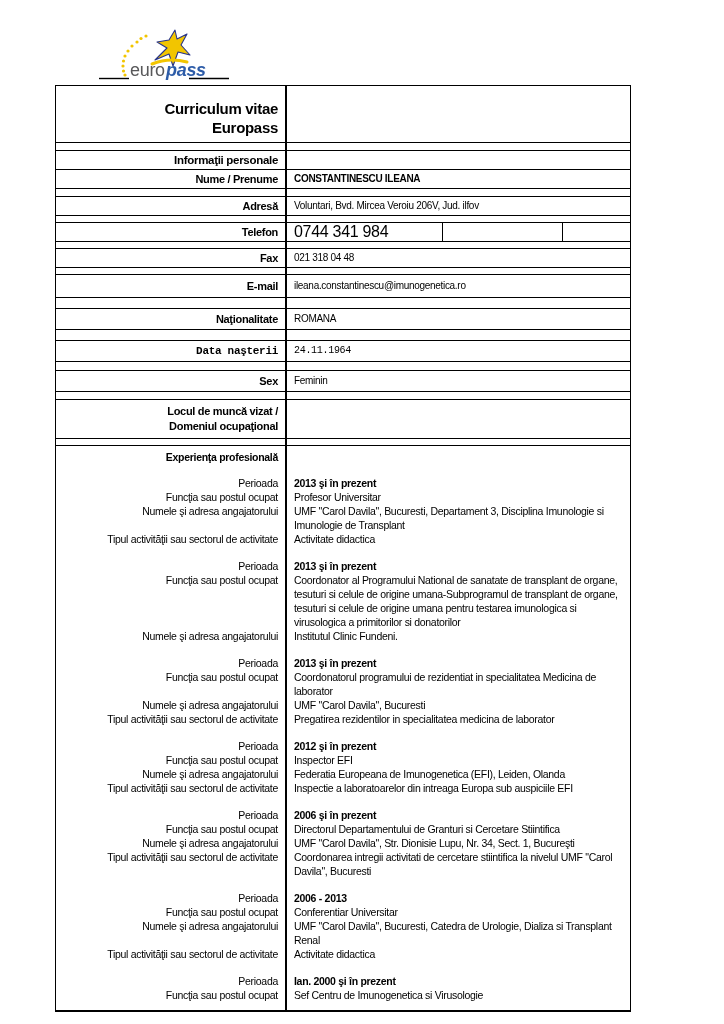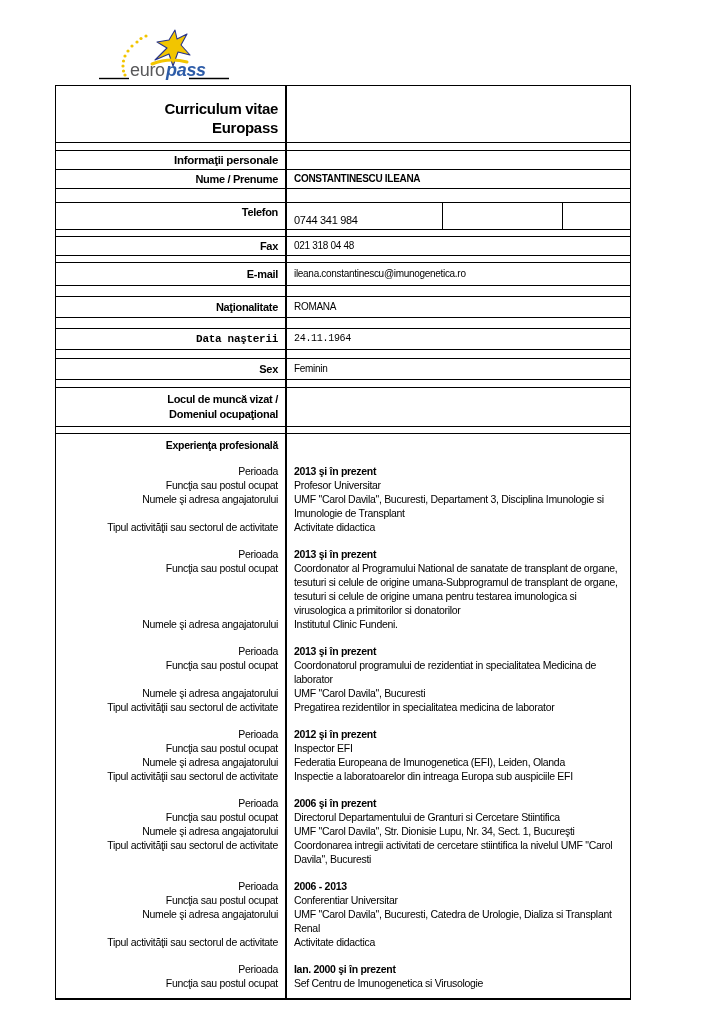--- a/index.html
+++ b/index.html
@@ -31,21 +31,21 @@
   
   .hdr .lbl { font-size:15px; line-height:19px; padding-top:13px; padding-bottom:7px; }
   .hdr { height:58px; }
 
   
   .group .pair + .pair { border-top:1.5px solid #000; }
   .sec { font-size:11.5px; }
 
   
   .val-split { flex:1; display:flex; padding:0; }
-  .val-split .c1 { width:157px; padding:2px 4px 2px 9px; font-size:11px; line-height:14px;margin-top:8px; }
+  .val-split .c1 { width:157px; padding:2px 4px 2px 9px; font-size:16px; line-height:14px; }
   .val-split .c2 { width:120px; border-left:1.5px solid #000; }
   .val-split .c3 { flex:1;      border-left:1.5px solid #000; }
 
   
   .exp { padding:4px 0 8px; }
   .pairx { display:flex; }
   .xl { flex:none; width:229px; text-align:right; padding-right:7px;
         font-size:10.5px; line-height:14px; }
   .xv { flex:1; padding-left:9px; padding-right:8px; font-size:10.5px; line-height:14px; }
   .entry { margin-top:13px; }
@@ -102,20 +102,26 @@
       <div class="val"></div>
     </div>
     <div class="pair">
       <div class="lbl">Nume / Prenume</div>
       <div class="val bold">CONSTANTINESCU ILEANA</div>
     </div>
   </div>
 
   <div class="sp7"></div>
 
+  <div class="trow">
+    <div class="pair">
+      <div class="lbl">Adresă</div>
+      <div class="val">Voluntari, Bvd. Mircea Veroiu 206V, Jud. ilfov</div>
+    </div>
+  </div>
 
   <div class="sp6"></div>
 
   <div class="trow">
     <div class="pair" style="padding:0;">
       <div class="lbl" style="padding-top:2px;padding-bottom:2px;">Telefon</div>
       <div class="val-split">
         <div class="c1">0744 341 984</div>
         <div class="c2"></div>
         <div class="c3"></div>

